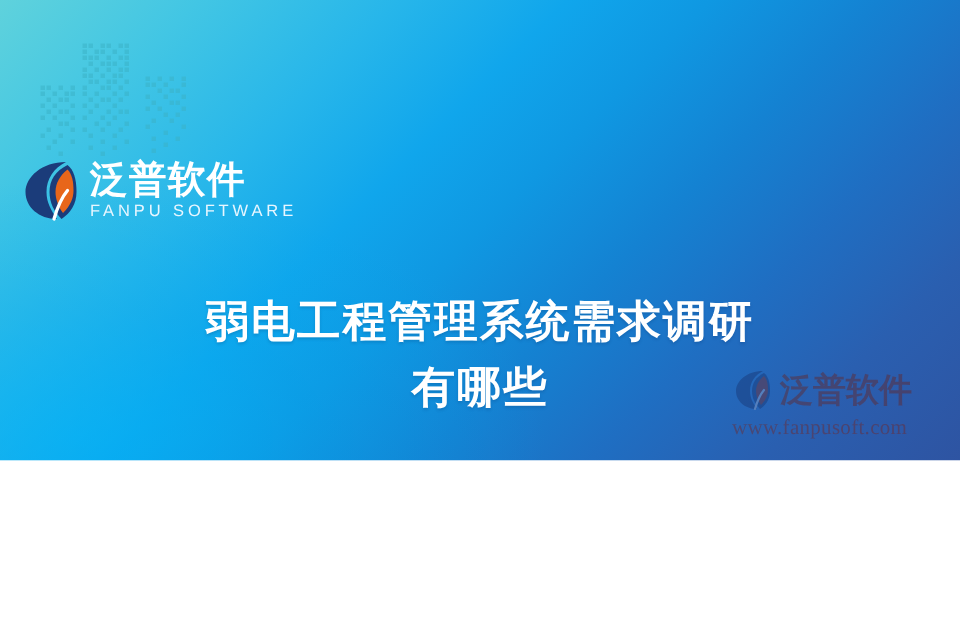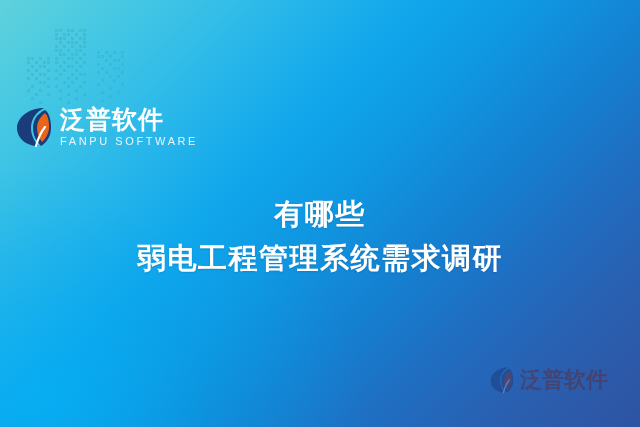--- a/index.html
+++ b/index.html
@@ -3,21 +3,21 @@
 <meta charset="utf-8">
 <style>
   html, body {
     margin: 0;
     padding: 0;
     background: #ffffff;
   }
   #poster {
     position: relative;
     width: 640px;
-    height: 427px;
+    height: 307px;
     overflow: hidden;
     font-family: "Liberation Sans", "DejaVu Sans", sans-serif;
     
     background:
       linear-gradient(135deg,
         #5fd2dc 0%,
         #42c6e4 14%,
         #27b6ea 28%,
         #10a6ec 40%,
         #0f98e2 50%,
@@ -289,31 +289,32 @@
         <path d="M22 40 C24 33 26 27 31 21" stroke="#ffffff" stroke-width="2.2" fill="none" stroke-linecap="round"></path>
       </svg>
     </span>
     <span class="brand-words">
       <span class="brand-cn">泛普软件</span>
       <span class="brand-en">FANPU SOFTWARE</span>
     </span>
   </div>
 
   <div class="headline">
+    <span class="headline-line">弱电工程管理系统需求调研</span>
     <span class="headline-line">有哪些</span>
-    <span class="headline-line">弱电工程管理系统需求调研</span>
   </div>
 
   <div class="watermark">
     <div class="wm-row">
       <span class="wm-mark">
         <svg width="28" height="28" viewBox="0 0 40 42" xmlns="http://www.w3.org/2000/svg" aria-hidden="true">
           <path d="M30 2 C14 2 3 12 3 22 C3 32 12 40 24 40 C20 34 17 29 17 22 C17 13 22 6 30 2 Z" fill="#16306b"></path>
           <path d="M31 4 C23 8 19 14 19 22 C19 29 22 35 27 40 C33 36 37 30 37 22 C37 13 35 7 31 4 Z" fill="#16306b"></path>
           <path d="M31 7 C26 11 23 16 23 22 C23 27 25 32 28 36 C33 31 35 26 35 21 C35 15 34 10 31 7 Z" fill="#7a2018"></path>
           <path d="M22 40 C24 33 26 27 31 21" stroke="#9aa8c8" stroke-width="2.2" fill="none" stroke-linecap="round"></path>
         </svg>
       </span>
       <span class="wm-cn">泛普软件</span>
     </div>
+    <div class="wm-url">www.fanpusoft.com</div>
   </div>
 
 </div>
 
 </body></html>

